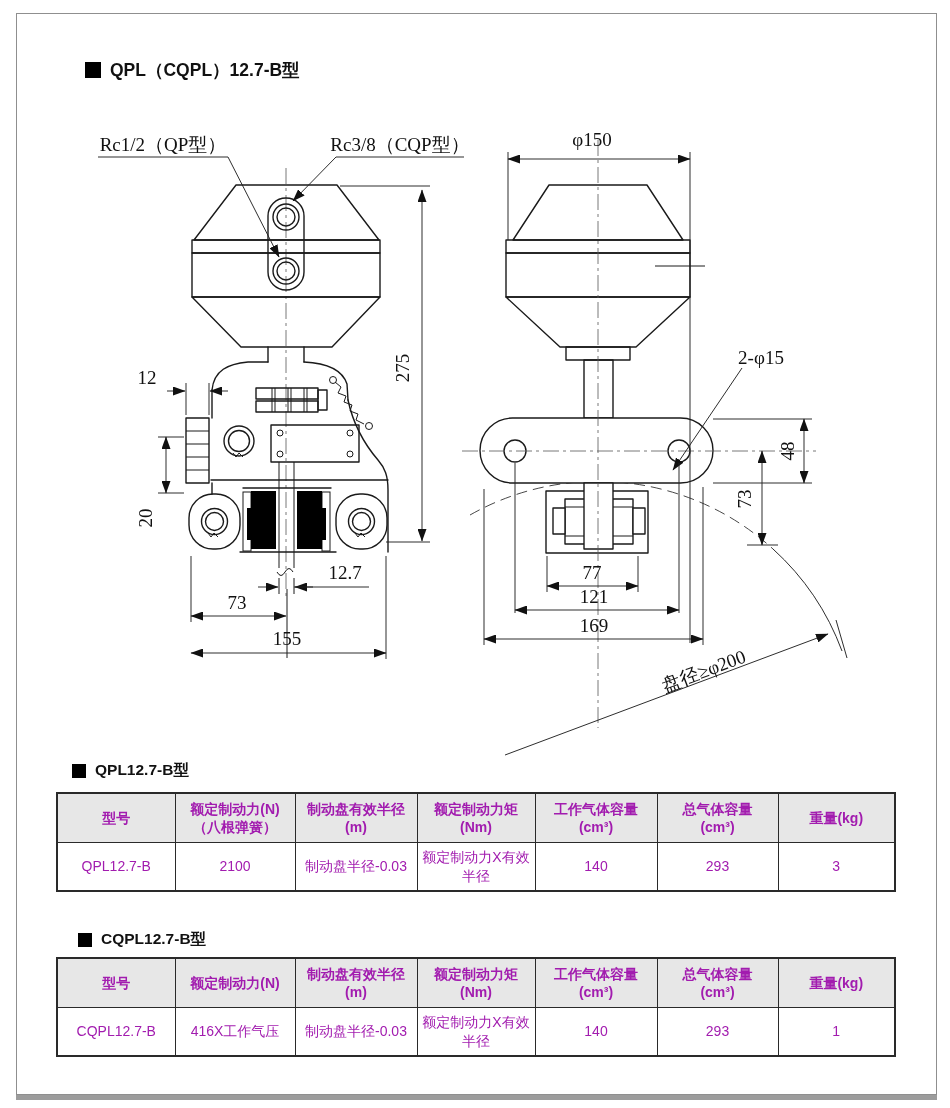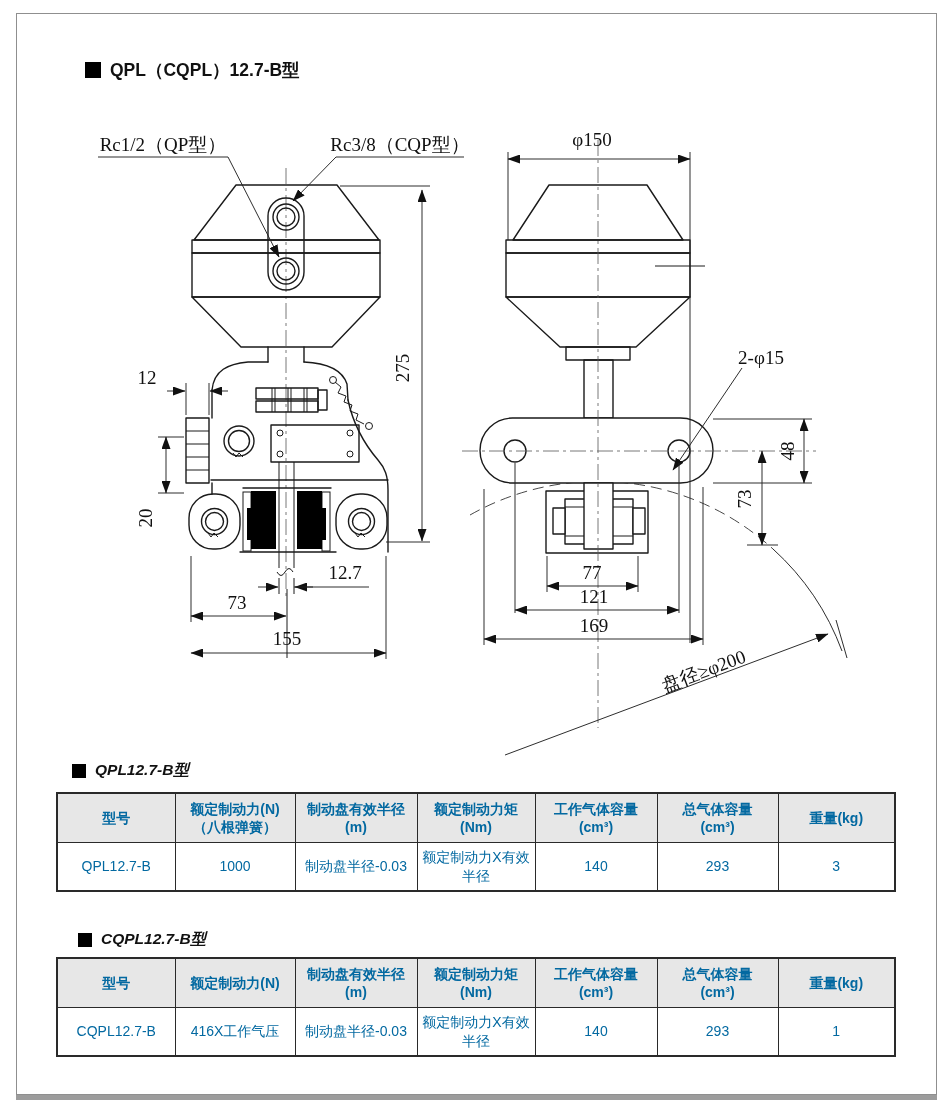--- a/index.html
+++ b/index.html
@@ -4,33 +4,33 @@
 <style>
   html,body{margin:0;padding:0;background:#fff;}
   .page{position:relative;width:950px;height:1108px;background:#fff;overflow:hidden;
         font-family:"Liberation Sans","DejaVu Sans",sans-serif;color:#111;}
   .frame{position:absolute;left:16px;top:13px;width:919px;height:1080px;
          border:1px solid #8f8f8f;box-shadow:0 5px 0 #9c9c9c;}
   .ttl{position:absolute;display:flex;align-items:center;gap:9px;font-weight:bold;}
   .ttl .sq{display:inline-block;background:#000;}
   .page-title{left:85px;top:58px;font-size:17.5px;}
   .page-title .sq{width:16px;height:16px;}
-  .sec-title{font-size:15.5px;font-style:italic;}
+  .sec-title{font-size:15.5px;}
   .sec-title .sq{width:14px;height:14px;}
   svg{position:absolute;left:0;top:0;}
   .o{fill:none;stroke:#1a1a1a;stroke-width:1.4;stroke-linejoin:round;stroke-linecap:round;}
   .ow{fill:#fff;stroke:#1a1a1a;stroke-width:1.4;stroke-linejoin:round;}
   .pad{fill:#000;stroke:none;}
   .thin{fill:none;stroke:#1a1a1a;stroke-width:1;}
   .cl{fill:none;stroke:#555;stroke-width:.8;stroke-dasharray:16 4 3 4;}
   .dash{fill:none;stroke:#333;stroke-width:.9;stroke-dasharray:11 6;}
   .d{fill:none;stroke:#222;stroke-width:.95;}
   .t{font-family:"Liberation Serif","DejaVu Serif",serif;font-size:19px;fill:#111;}
   .spec{position:absolute;border-collapse:collapse;table-layout:fixed;width:838px;
-        font-size:14px;color:#0369a1;border:2px solid #2a2a2a;}
+        font-size:14px;color:#a21caf;border:2px solid #2a2a2a;}
   .spec th,.spec td{border:1px solid #2a2a2a;text-align:center;vertical-align:middle;
         white-space:pre-line;padding:2px 3px;line-height:1.3;}
   .spec th{background:#e7e7e7;font-weight:bold;height:44px;}
   .spec td{background:#fff;height:43px;}
 </style>
 </head>
 <body>
 
 <div class="page">
   <div class="frame"></div>
@@ -221,21 +221,21 @@
         <th>工作气体容量
 (cm³)</th>
         <th>总气体容量
 (cm³)</th>
         <th>重量(kg)</th>
       </tr>
     </thead>
     <tbody>
       <tr>
         <td>QPL12.7-B</td>
-        <td>1000</td>
+        <td>2100</td>
         <td>制动盘半径-0.03</td>
         <td>额定制动力X有效
 半径</td>
         <td>140</td>
         <td>293</td>
         <td>3</td>
       </tr>
     </tbody>
   </table>
 

